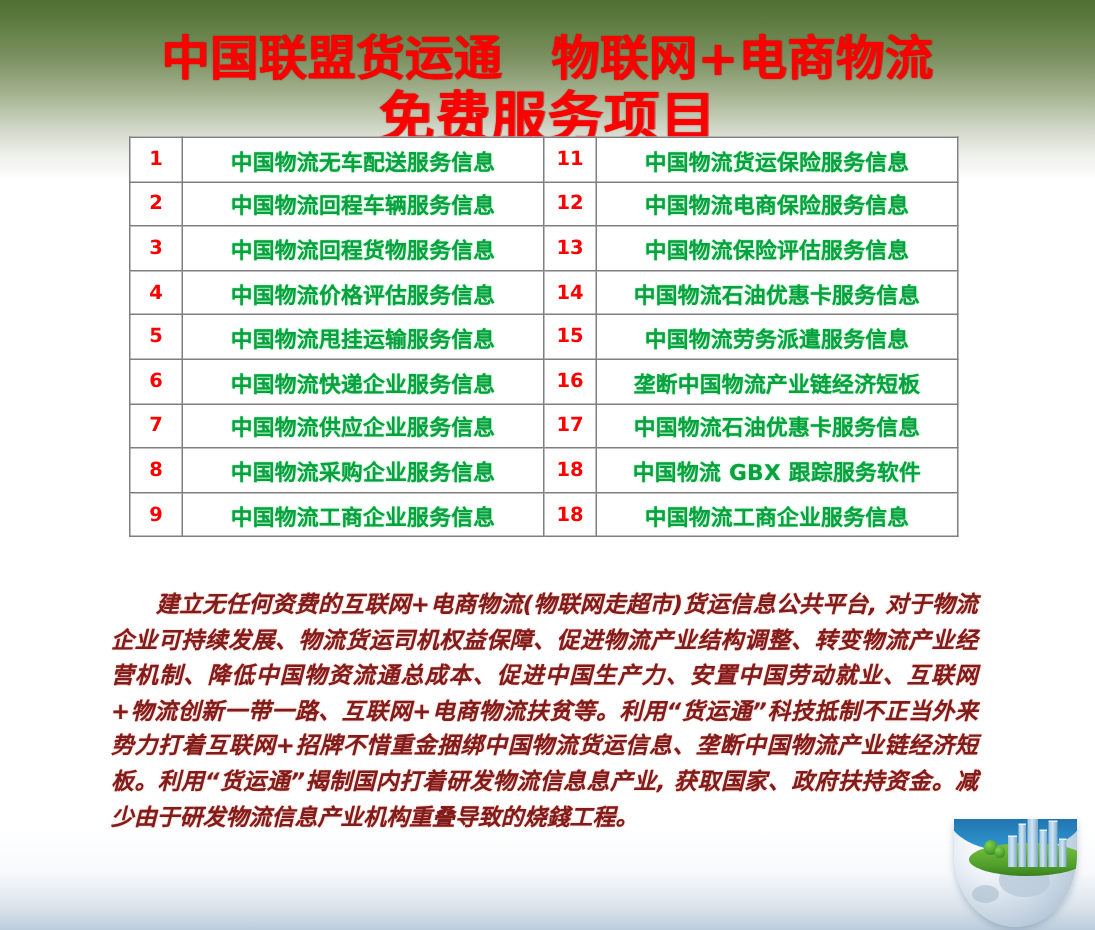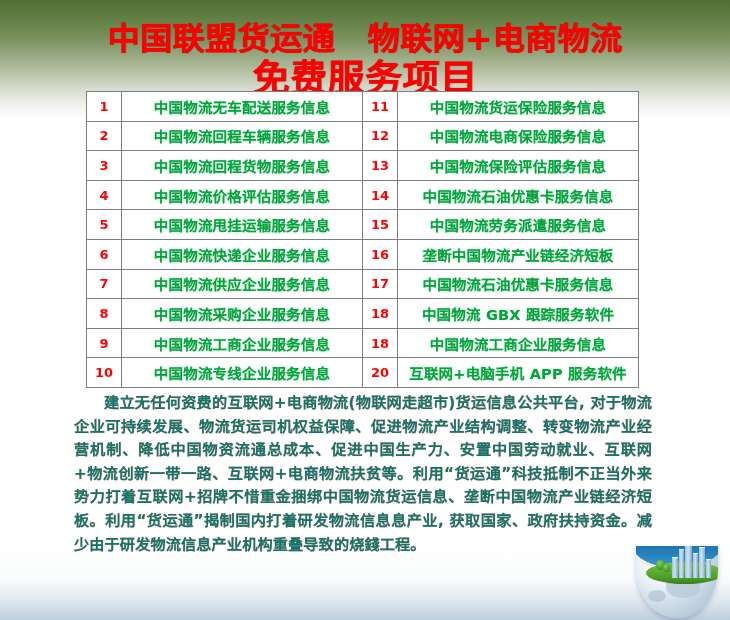--- a/index.html
+++ b/index.html
@@ -112,29 +112,30 @@
     margin-top: 14px;
   }
   .svc-table tr td:first-child { border-left: 1px solid #7f7f7f; }
 
   
   .para {
     position: absolute;
     left: 74px;
     top: 392px;
     width: 578px;
-    color: #0f766e;
+    color: #7f1d1d;
     font-weight: bold;
     font-size: 15.2px;
     line-height: 23.6px;
     text-align: justify;
     text-justify: inter-character;
     text-indent: 30px;
     letter-spacing: 0.1px;
     text-shadow: 0 0 1px rgba(255,120,100,0.85);
+    font-style: italic;
   }
 
   
   .globe {
     position: absolute;
     left: 628px;
     top: 522px;
     width: 98px;
     height: 96px;
   }
@@ -269,26 +270,20 @@
         <td class="num">8</td>
         <td class="label">中国物流采购企业服务信息</td>
         <td class="num">18</td>
         <td class="label">中国物流 GBX 跟踪服务软件</td>
       </tr>
       <tr>
         <td class="num">9</td>
         <td class="label">中国物流工商企业服务信息</td>
         <td class="num">18</td>
         <td class="label">中国物流工商企业服务信息</td>
-      </tr>
-      <tr>
-        <td class="num">10</td>
-        <td class="label">中国物流专线企业服务信息</td>
-        <td class="num">20</td>
-        <td class="label">互联网+电脑手机 APP 服务软件</td>
       </tr>
     </tbody>
   </table>
 
   <div class="para">建立无任何资费的互联网+电商物流(物联网走超市)货运信息公共平台, 对于物流企业可持续发展、物流货运司机权益保障、促进物流产业结构调整、转变物流产业经营机制、降低中国物资流通总成本、促进中国生产力、安置中国劳动就业、互联网+物流创新一带一路、互联网+电商物流扶贫等。利用“货运通”科技抵制不正当外来势力打着互联网+招牌不惜重金捆绑中国物流货运信息、垄断中国物流产业链经济短板。利用“货运通”揭制国内打着研发物流信息息产业, 获取国家、政府扶持资金。减少由于研发物流信息产业机构重叠导致的烧錢工程。</div>
 
   <div class="bg-bottom-haze"></div>
 
   <div class="globe">
     <div class="globe-ball">

